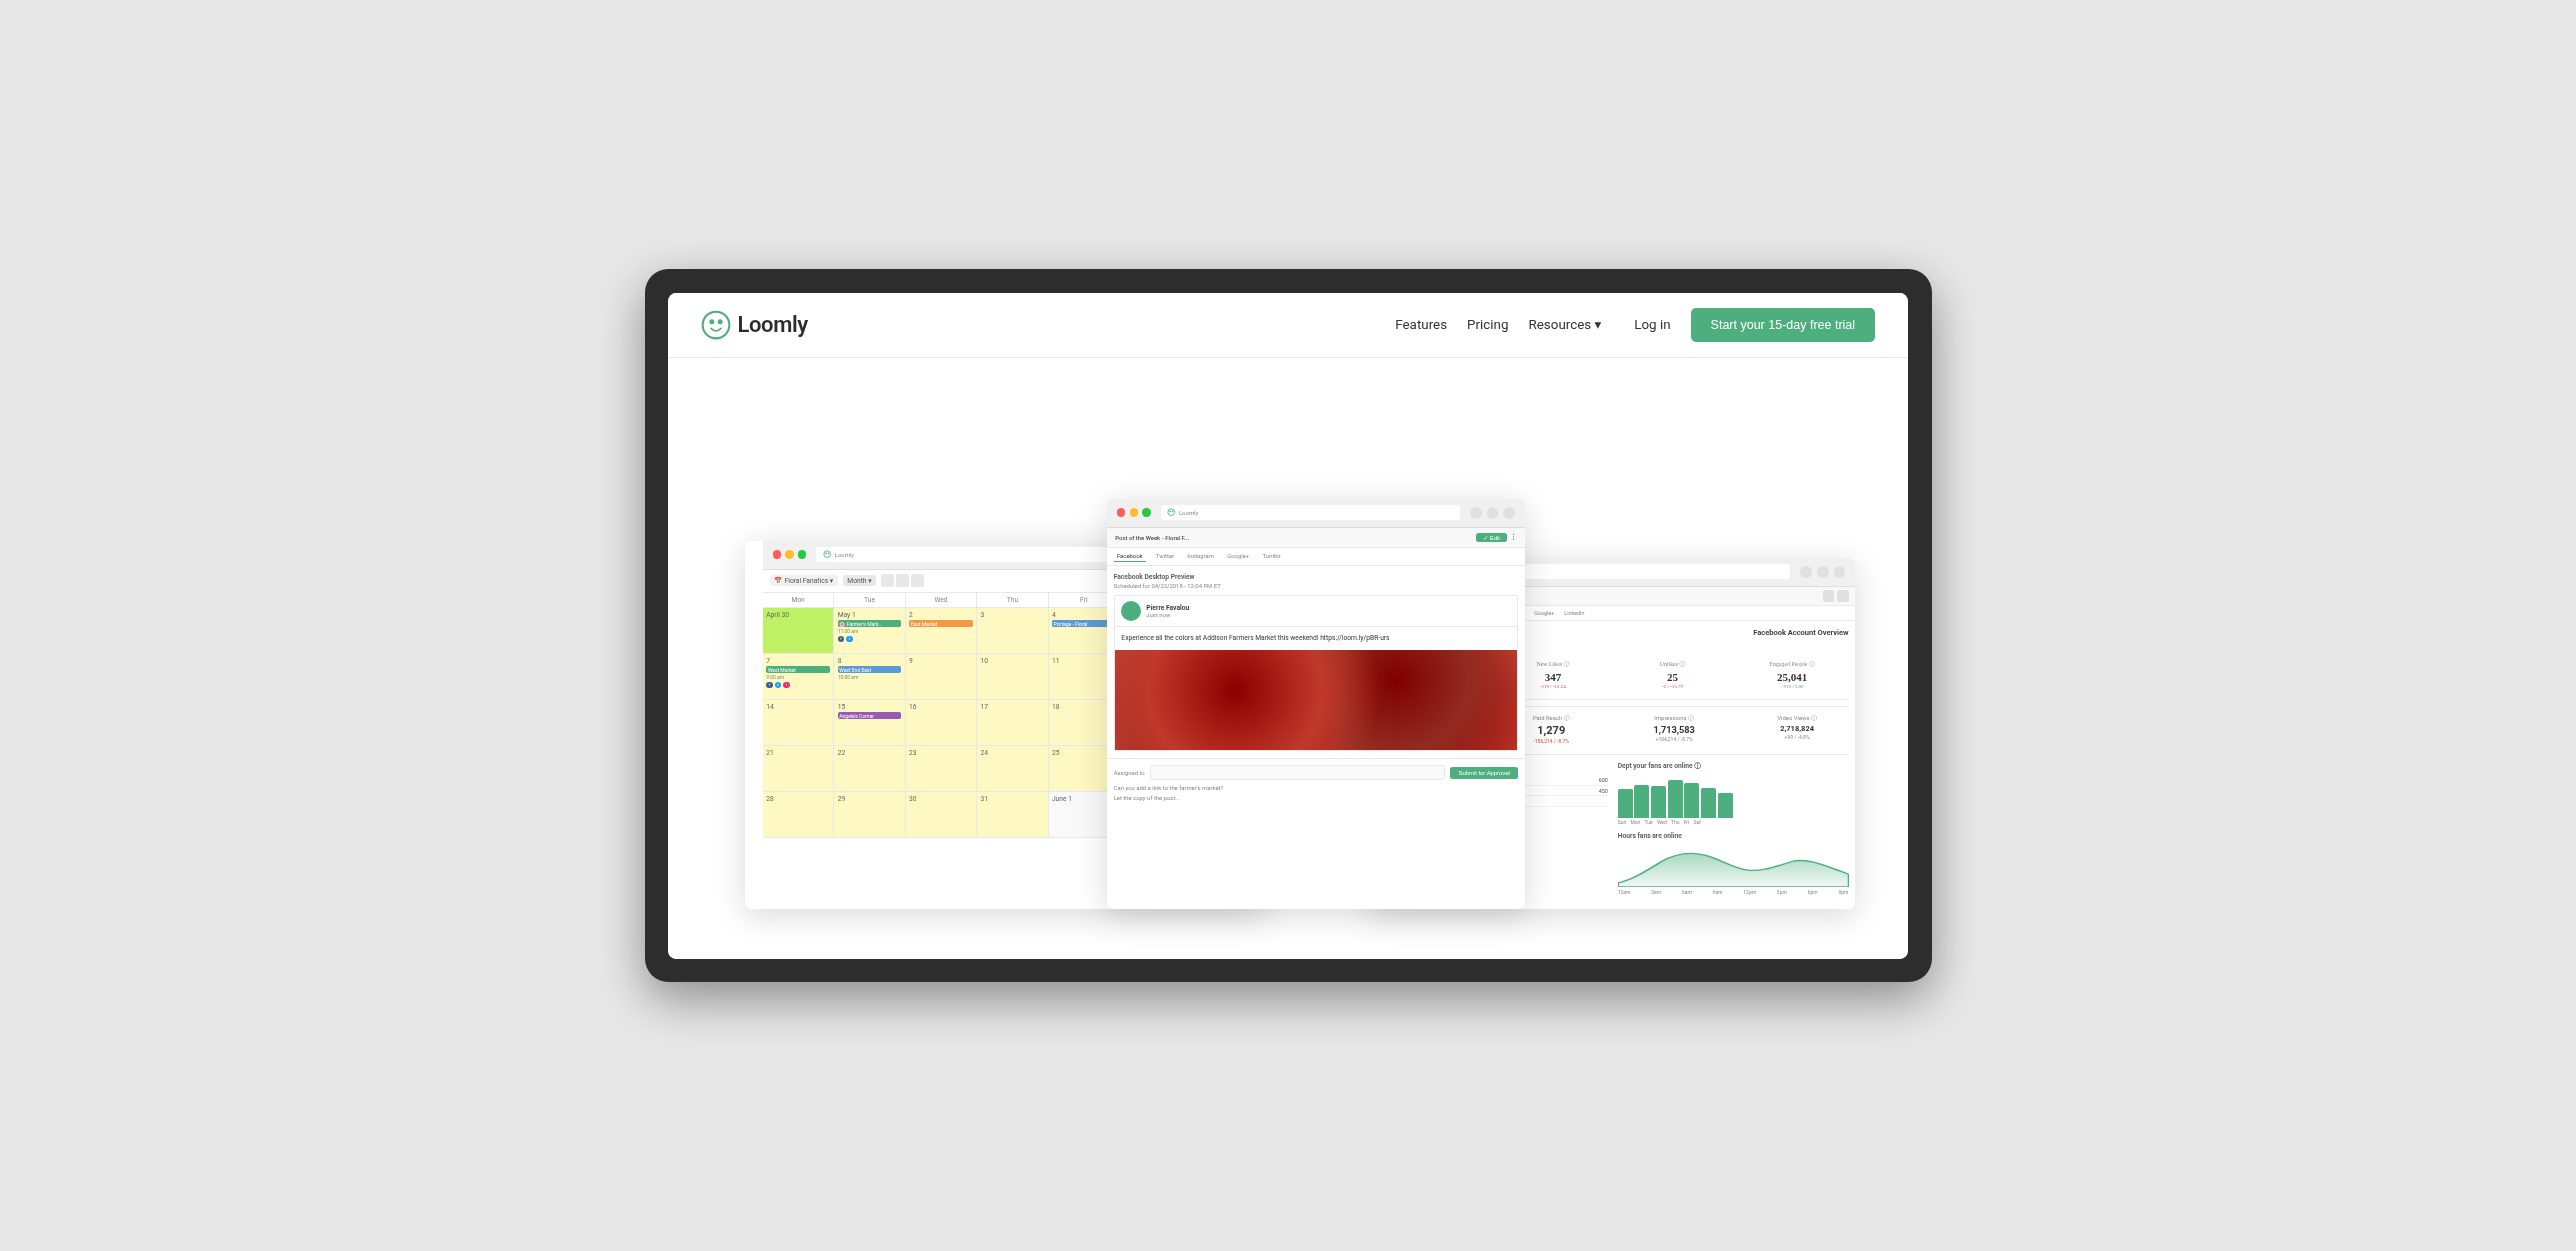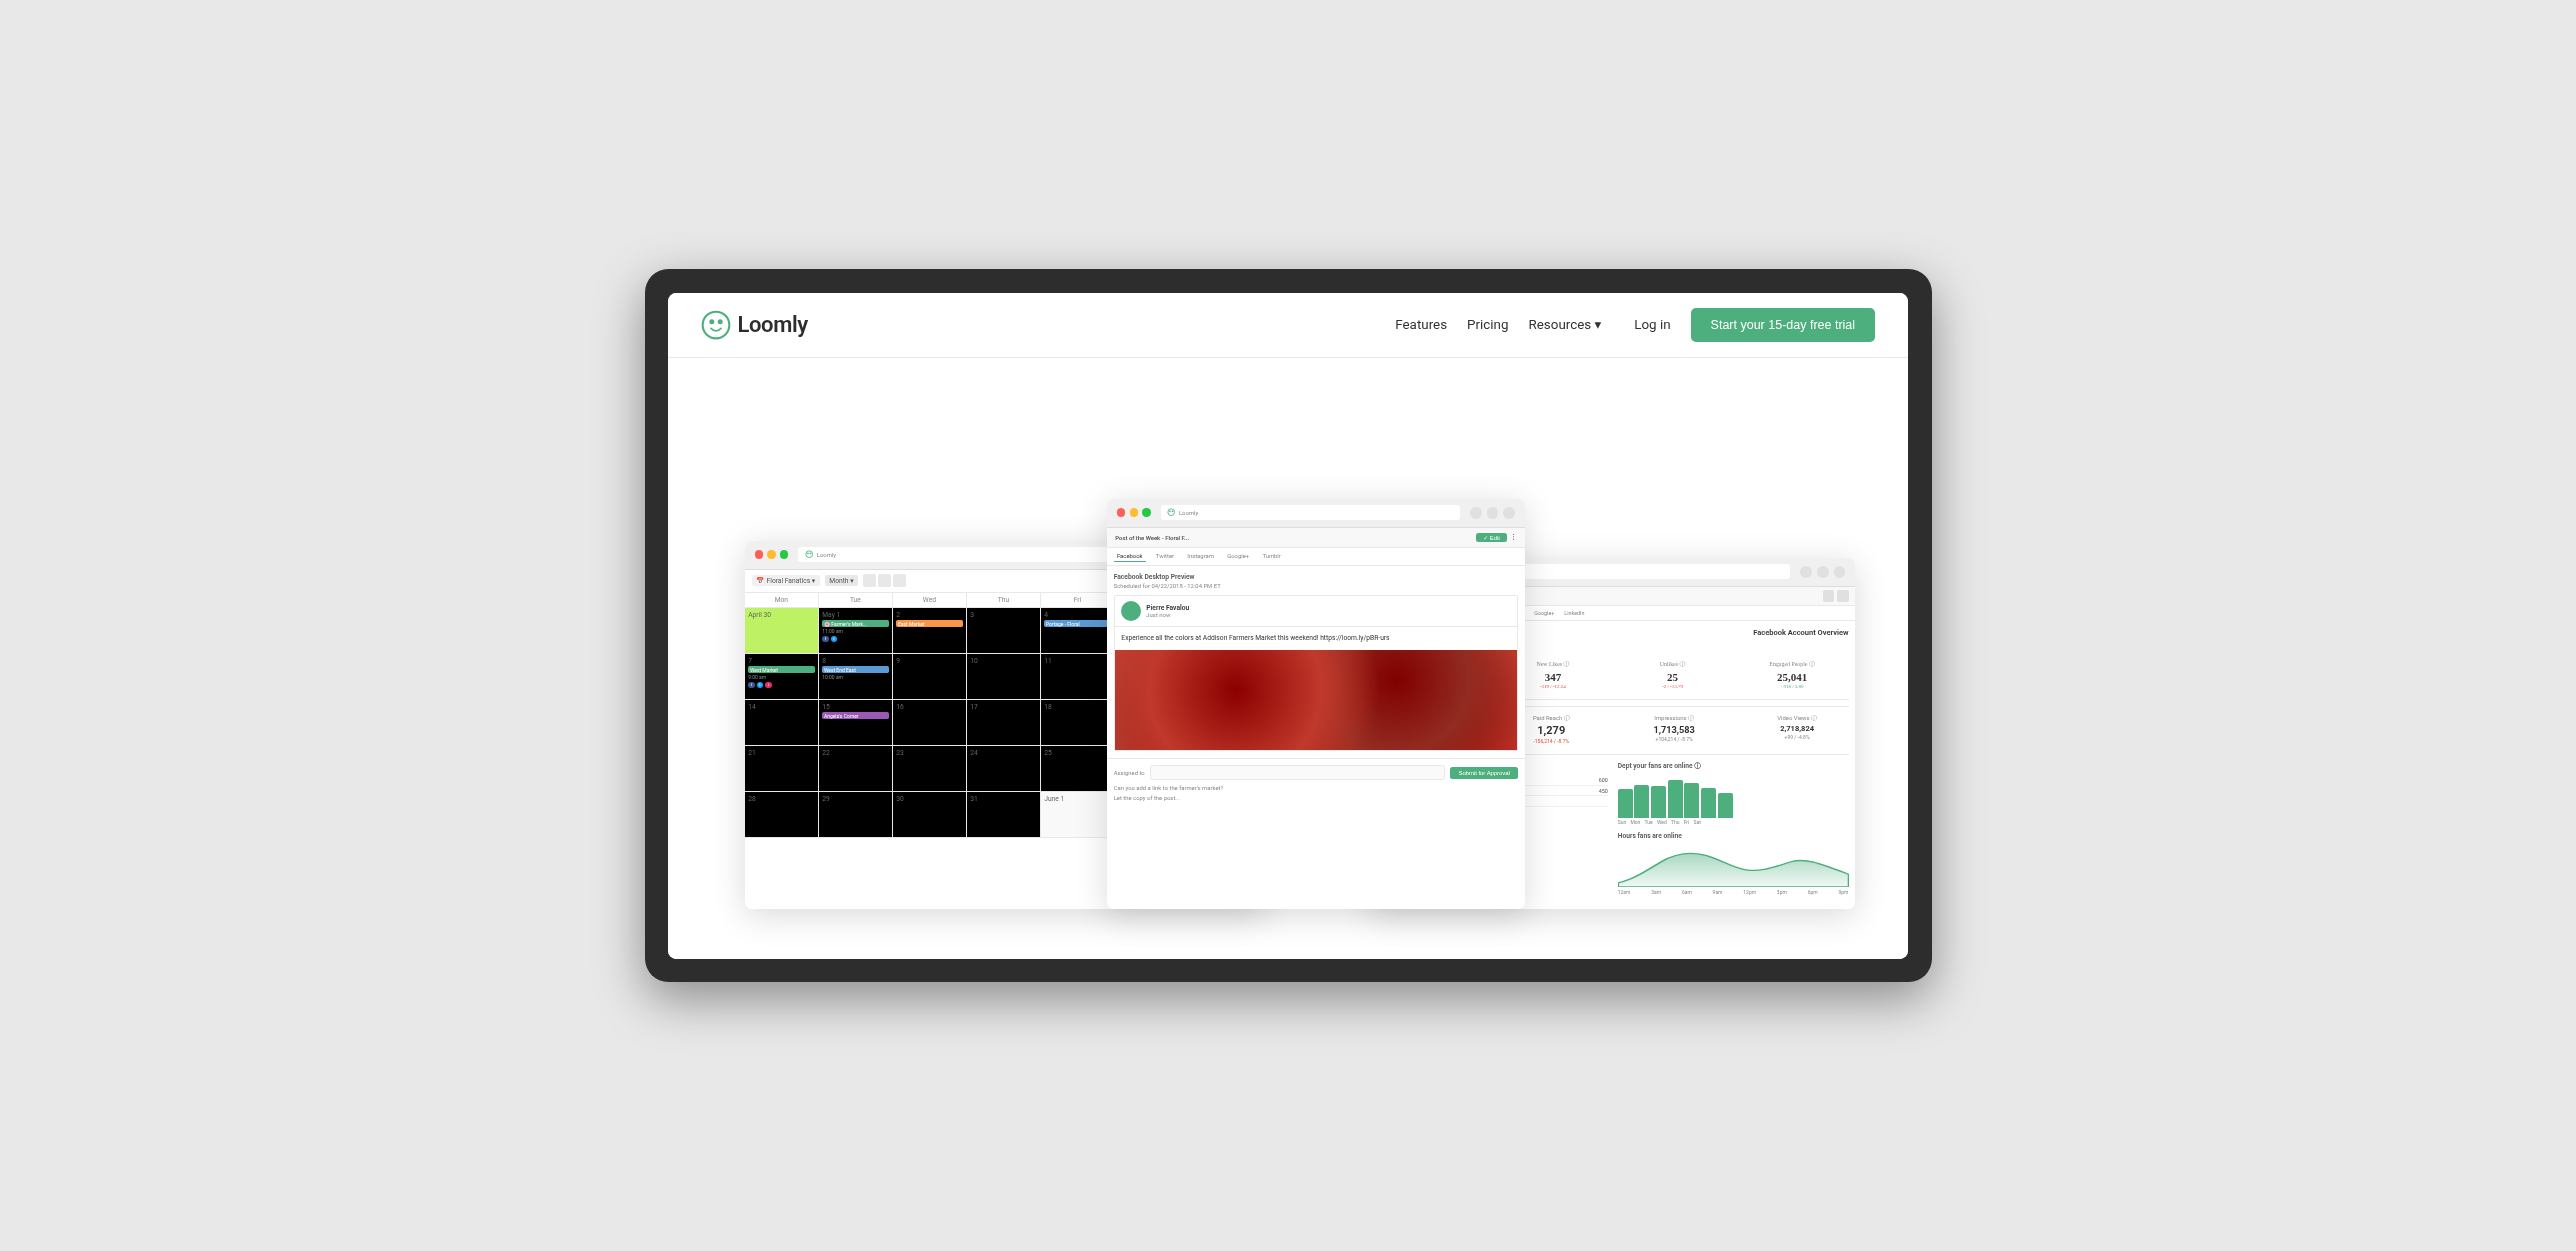--- a/index.html
+++ b/index.html
@@ -172,20 +172,21 @@
       overflow: hidden;
     }
 
     
     .screenshot-calendar {
       width: 518px;
       height: 368px;
       left: 5%;
       bottom: 0;
       z-index: 1;
+      padding-left: 18px;
     }
 
     
     .screenshot-editor {
       width: 418px;
       height: 410px;
       left: 35%;
       bottom: 0;
       z-index: 2;
     }
@@ -223,21 +224,21 @@
       border-right: 0.8px solid #e8e8e8;
       text-align: center;
       background: #fff;
     }
 
     .cal-day-cell {
       min-height: 46px;
       padding: 2.5px 3.3px;
       border-bottom: 0.8px solid #e8e8e8;
       border-right: 0.8px solid #e8e8e8;
-      background: #000000;
+      background: #fef9c3;
       font-size: 5.9px;
       color: #333;
     }
 
     .cal-day-num {
       font-size: 6.7px;
       color: #666;
       margin-bottom: 1.7px;
     }
 

